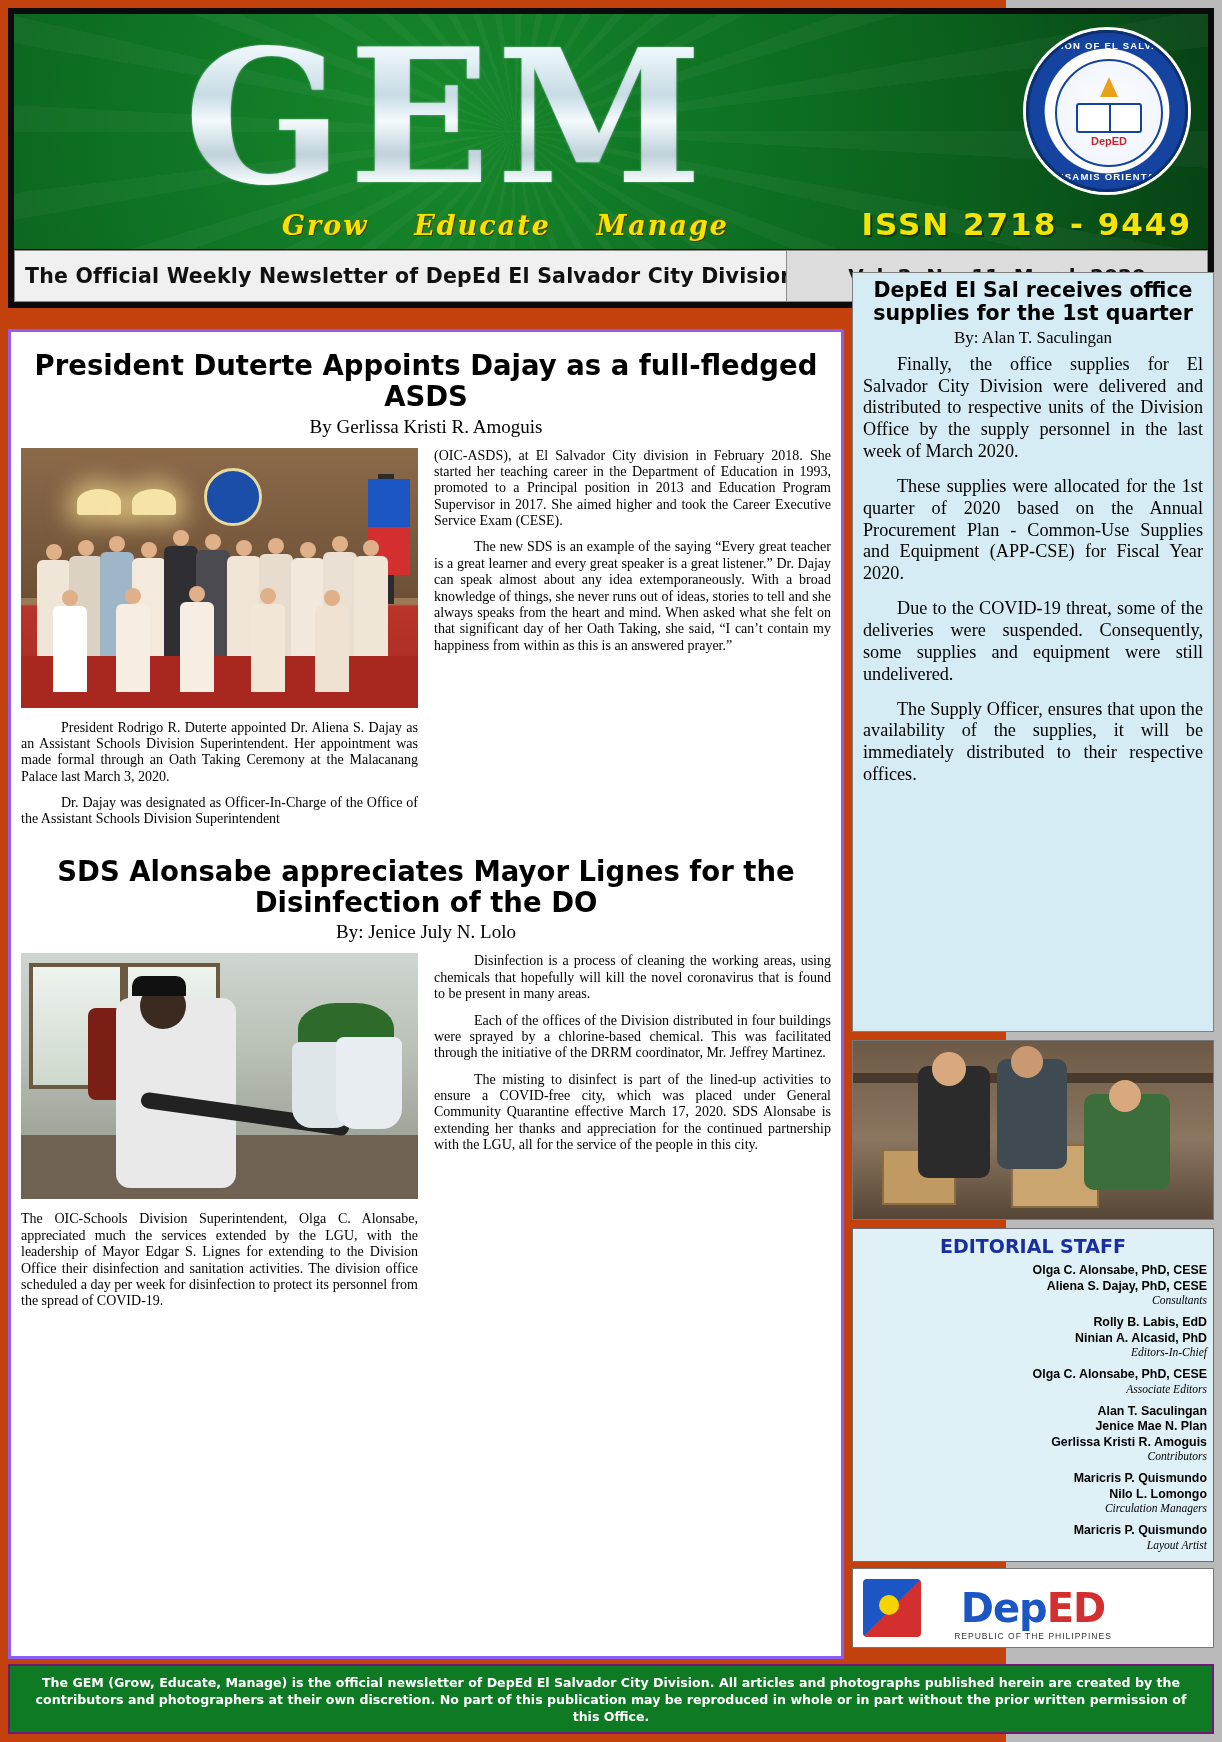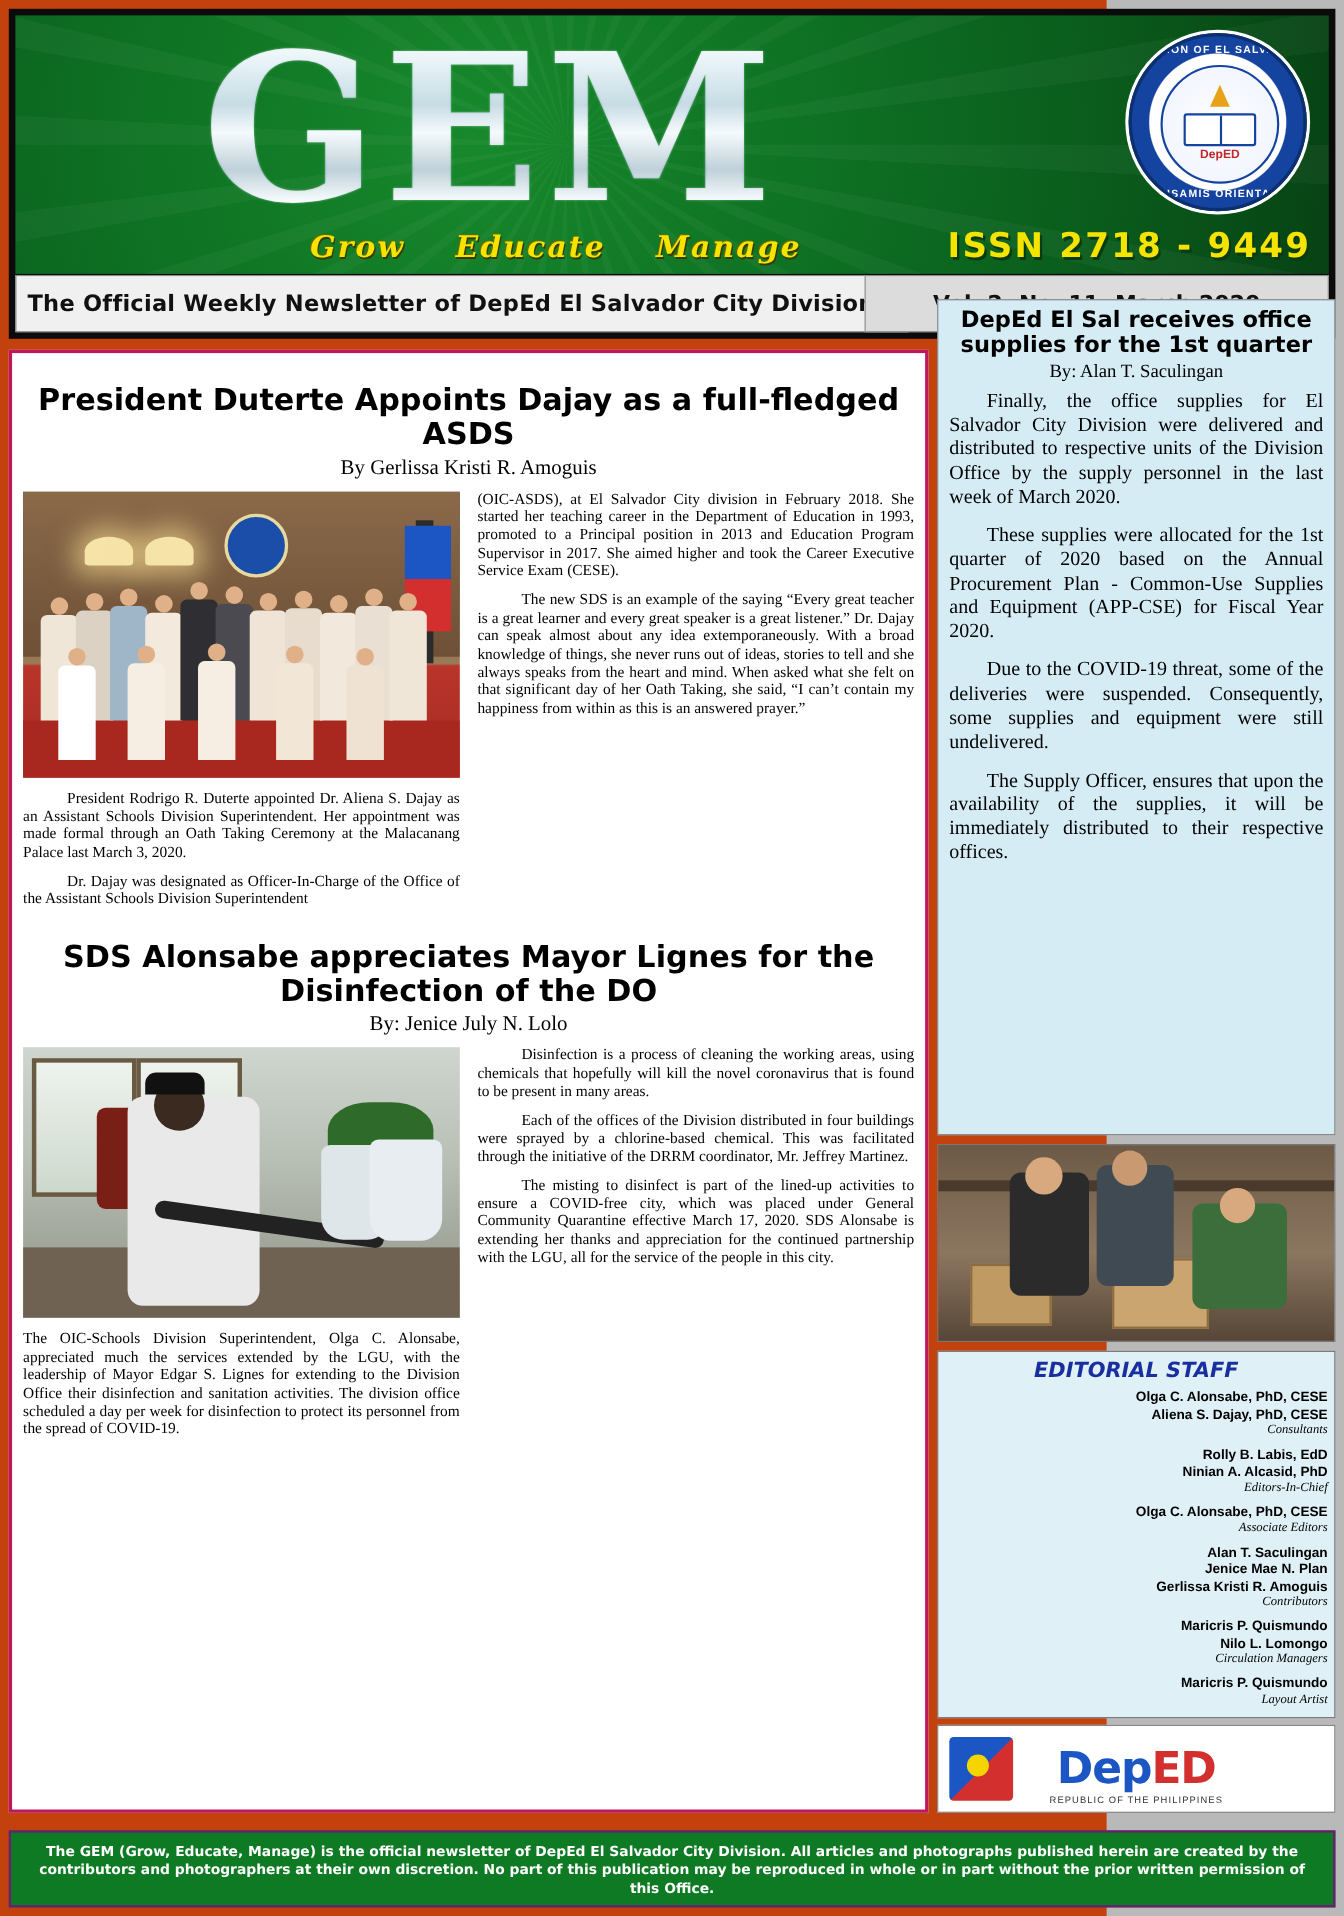--- a/index.html
+++ b/index.html
@@ -116,25 +116,25 @@
     position:absolute;left:6px;bottom:6px;width:810px;height:50px;
     background:#f0f0f0;border:1px solid #8a8a8a;
     display:flex;align-items:center;
   }
   .official-bar span{
     font-family:"DejaVu Sans", sans-serif;font-weight:bold;font-size:20.5px;color:#111;
     padding-left:10px;letter-spacing:.2px;
   }
   
   .left-col{
-    position:absolute;left:8px;top:318px;width:836px;height:1330px;
-    border:3px solid #be185d;
+    position:absolute;left:8px;top:329px;width:836px;height:1330px;
+    border:3px solid #8b5cf6;
     background:#fff;
     box-sizing:border-box;
-    padding:22px 10px 6px 10px;
+    padding:12px 10px 6px 10px;
   }
   .right-col{
     position:absolute;left:852px;top:272px;width:362px;height:1378px;
   }
   h1.headline{
     font-family:"DejaVu Sans", sans-serif;
     font-size:27.5px;font-weight:bold;color:#000;margin:6px 0 4px 0;text-align:center;line-height:1.12;
   }
   .byline{
     text-align:center;font-size:19px;color:#000;margin:0 0 10px 0;font-family:"Liberation Serif", serif;
@@ -161,21 +161,21 @@
     text-align:center;font-size:17px;padding:2px 0 6px 0;color:#000;
   }
   .rbody{padding:0 10px 8px 10px;}
   .rbody p{
     font-size:18.2px;line-height:1.2;text-align:justify;margin:0 0 13px 0;text-indent:34px;color:#000;
   }
   .editorial{
     margin-top:8px;background:#dff0f7;border:1px solid #6f6f6f;box-sizing:border-box;padding:6px 6px 10px 6px;
   }
   .ed-title{
-    font-family:"DejaVu Sans", sans-serif;font-weight:bold;font-size:19px;color:#1a2f9e;text-align:center;margin-bottom:6px;font-style:italic;
+    font-family:"DejaVu Sans", sans-serif;font-weight:bold;font-size:19px;color:#1a2f9e;text-align:center;margin-bottom:6px;
   }
   .ed-group{text-align:right;margin-bottom:9px;}
   .ed-name{font-family:"Liberation Sans", sans-serif;font-size:12.4px;font-weight:bold;color:#000;line-height:1.25;}
   .ed-role{font-family:"Liberation Serif", serif;font-size:11.5px;font-style:italic;color:#000;}
   .deped-logo{
     margin-top:6px;height:78px;background:#ffffff;border:1px solid #777;
     display:flex;align-items:center;justify-content:center;position:relative;overflow:hidden;
   }
   .dl-flag{position:absolute;left:10px;top:10px;width:58px;height:58px;
     background:linear-gradient(135deg,#1b56c4 0%,#1b56c4 50%,#d32f2f 50%,#d32f2f 100%);

